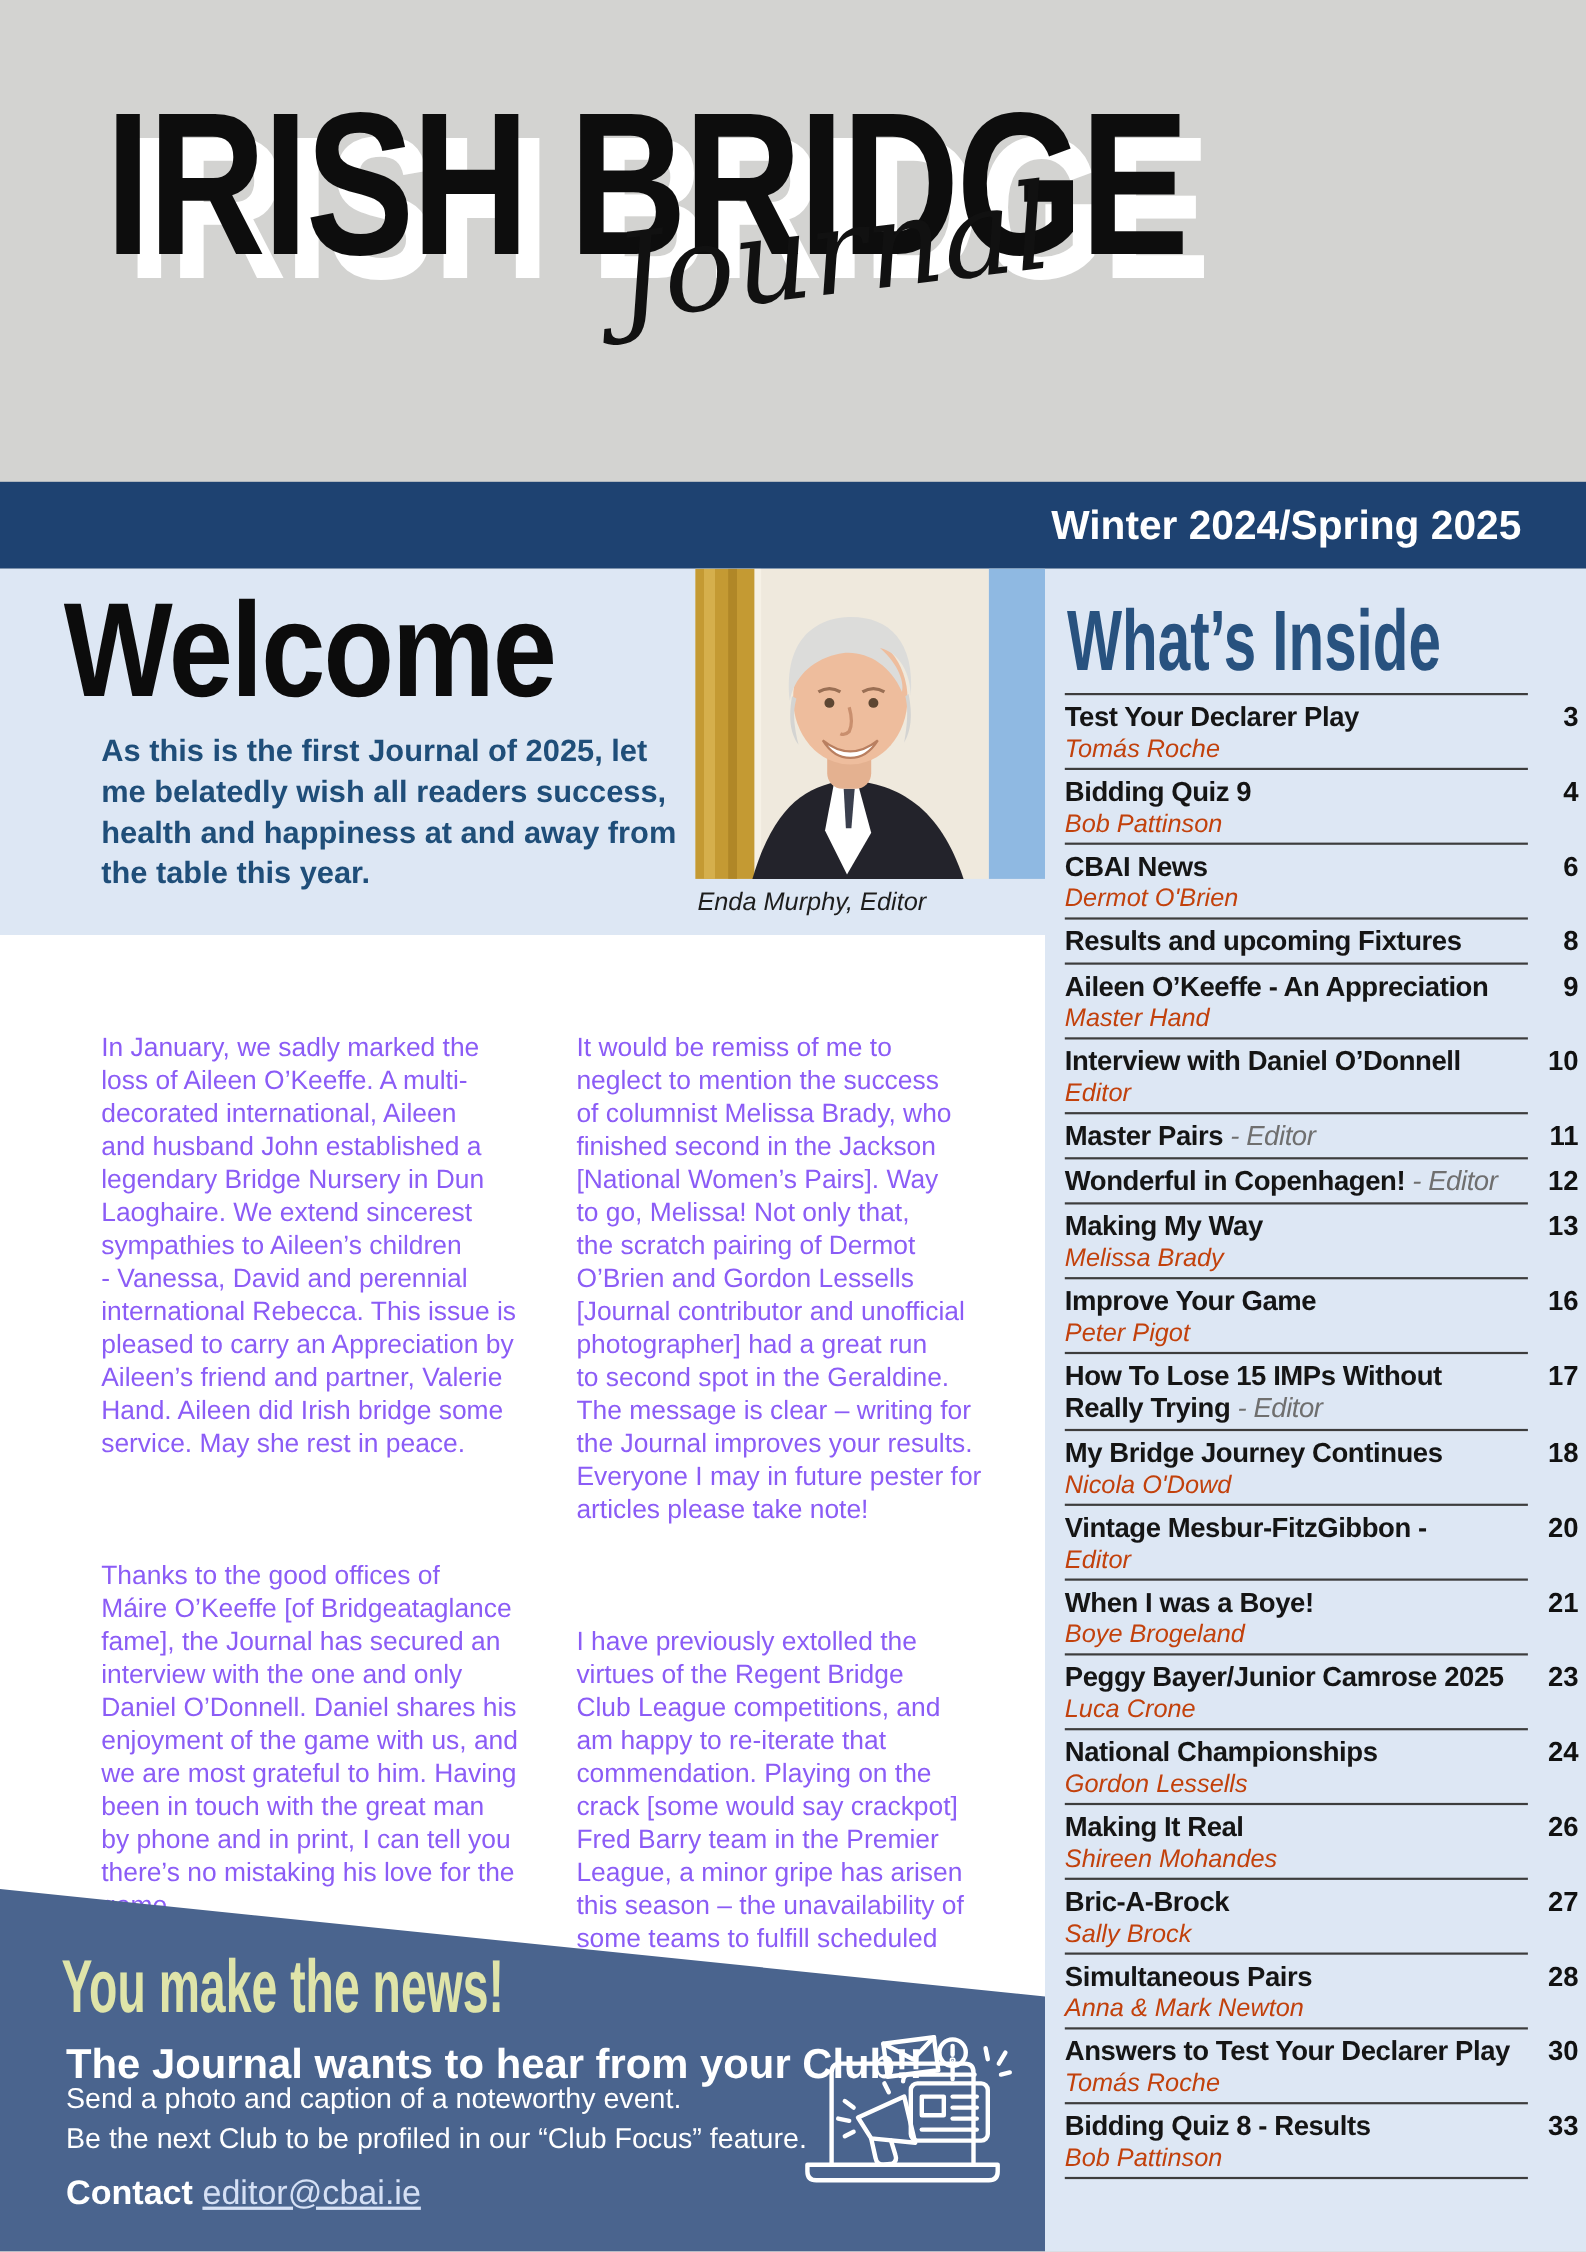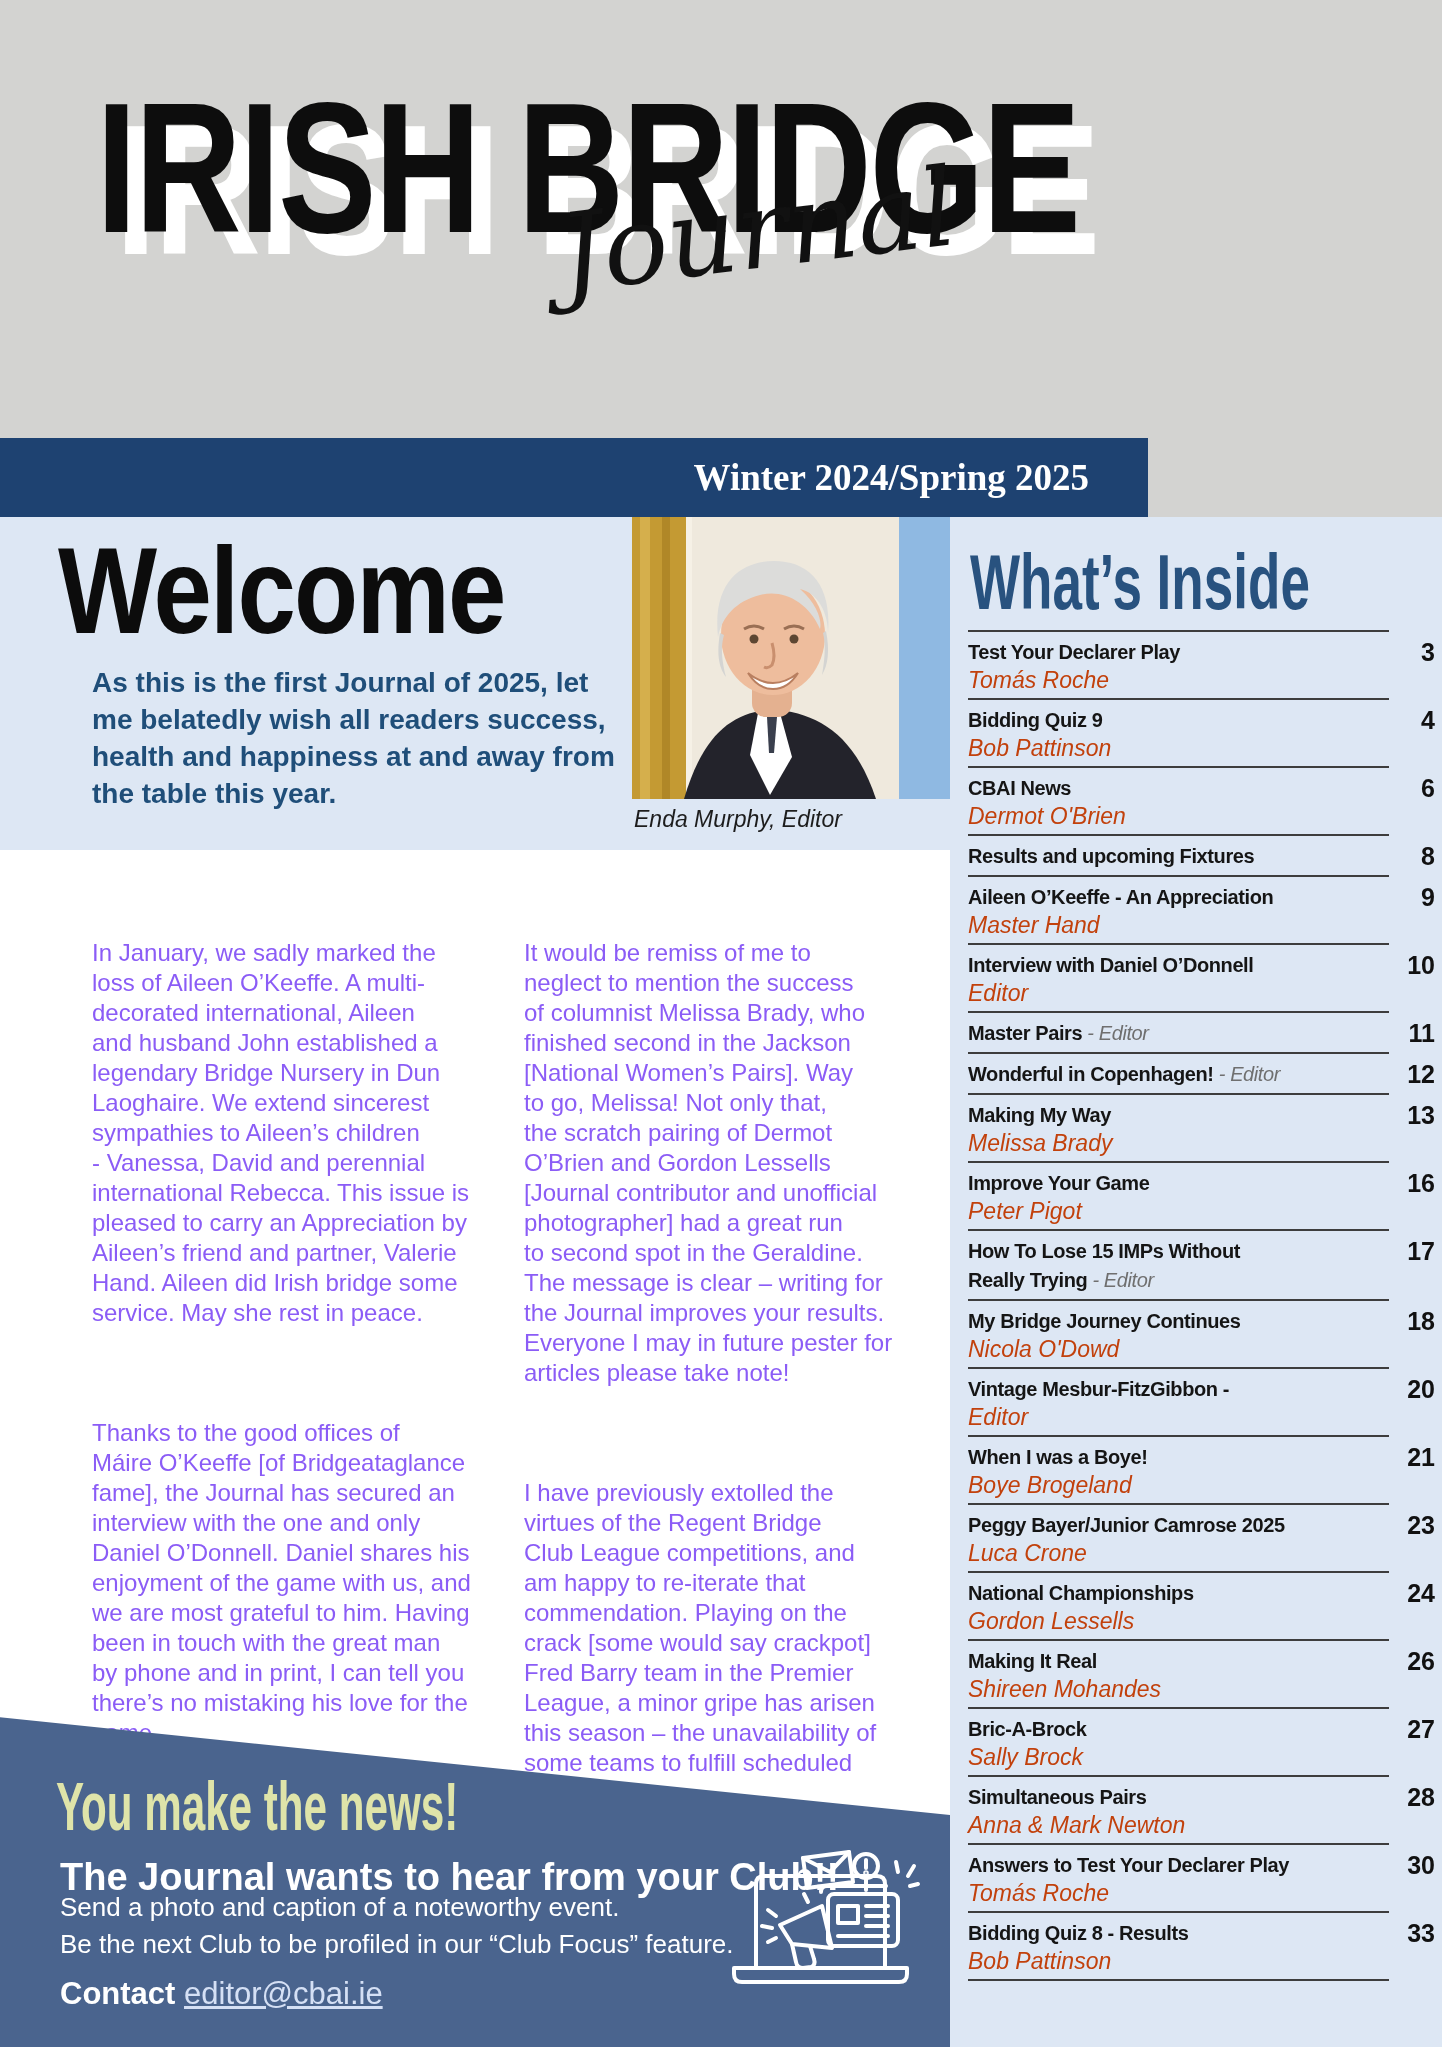--- a/index.html
+++ b/index.html
@@ -8,21 +8,21 @@
 
   
   .header-gray{position:absolute;left:0;top:0;width:1442px;height:538px;background:#d3d3d1;}
   .logo-main{position:absolute;left:96px;top:76px;font-weight:bold;font-size:185px;line-height:1;
     color:#0d0d0d;letter-spacing:-3px;white-space:nowrap;transform:scale(0.80,1);transform-origin:0 0;
     text-shadow:24px 22px 0 #ffffff;}
   .logo-script{position:absolute;left:560px;top:196px;font-family:"DejaVu Serif",serif;font-style:italic;
     font-size:108px;line-height:1.1;color:#111;transform:rotate(-7deg);transform-origin:0 50%;white-space:nowrap;}
 
   
-  .banner{position:absolute;left:0;top:438px;width:1148px;height:79px;background:#1e4271;font-family:Liberation Serif, serif;}
+  .banner{position:absolute;left:0;top:438px;width:1442px;height:79px;background:#1e4271;}
   .banner-issue{position:absolute;right:59px;top:0;line-height:79px;color:#fff;font-weight:bold;font-size:37px;}
 
   
   .welcome-box{position:absolute;left:0;top:517px;width:950px;height:333px;background:#dde7f4;}
   .welcome-heading{position:absolute;left:58px;top:524px;font-weight:bold;font-size:122px;line-height:1.1;
     color:#0c0c0c;letter-spacing:-2px;white-space:nowrap;transform:scale(0.86,1);transform-origin:0 0;}
   .intro{position:absolute;left:92px;top:664px;font-weight:bold;font-size:28px;line-height:37px;
     color:#1f4e79;white-space:pre;}
 
   
@@ -50,21 +50,21 @@
   .news-email{color:#d5e0f5;text-decoration:underline;cursor:pointer;}
   .news-icon{position:absolute;left:718px;top:210px;}
 
   
   .toc-col{position:absolute;left:950px;top:517px;width:492px;height:1530px;background:#dde7f4;}
   .toc-heading{position:absolute;left:20px;top:26px;font-weight:bold;font-size:78px;line-height:1;
     color:#28527f;white-space:nowrap;transform:scale(0.68,1);transform-origin:0 0;}
   .toc-list{position:absolute;left:18px;top:113px;width:421px;}
   .toc-item{position:relative;border-top:2px solid #3d3d3d;padding:6px 52px 4px 0;}
   .toc-item:last-child{border-bottom:2px solid #3d3d3d;}
-  .toc-title{font-weight:bold;font-size:20px;line-height:29px;color:#151515;letter-spacing:-0.4px;white-space:nowrap;}
+  .toc-title{font-weight:bold;font-size:25px;line-height:29px;color:#151515;letter-spacing:-0.4px;white-space:nowrap;}
   .toc-suffix{font-weight:normal;font-style:italic;color:#6f6f6f;}
   .toc-author{font-style:italic;font-size:23px;line-height:27px;color:#c2410c;}
   .toc-page{position:absolute;right:-46px;top:6px;font-size:25px;font-weight:600;color:#111;}
 </style>
 </head>
 <body>
 
 <div id="page">
 
   <div class="header-gray">

